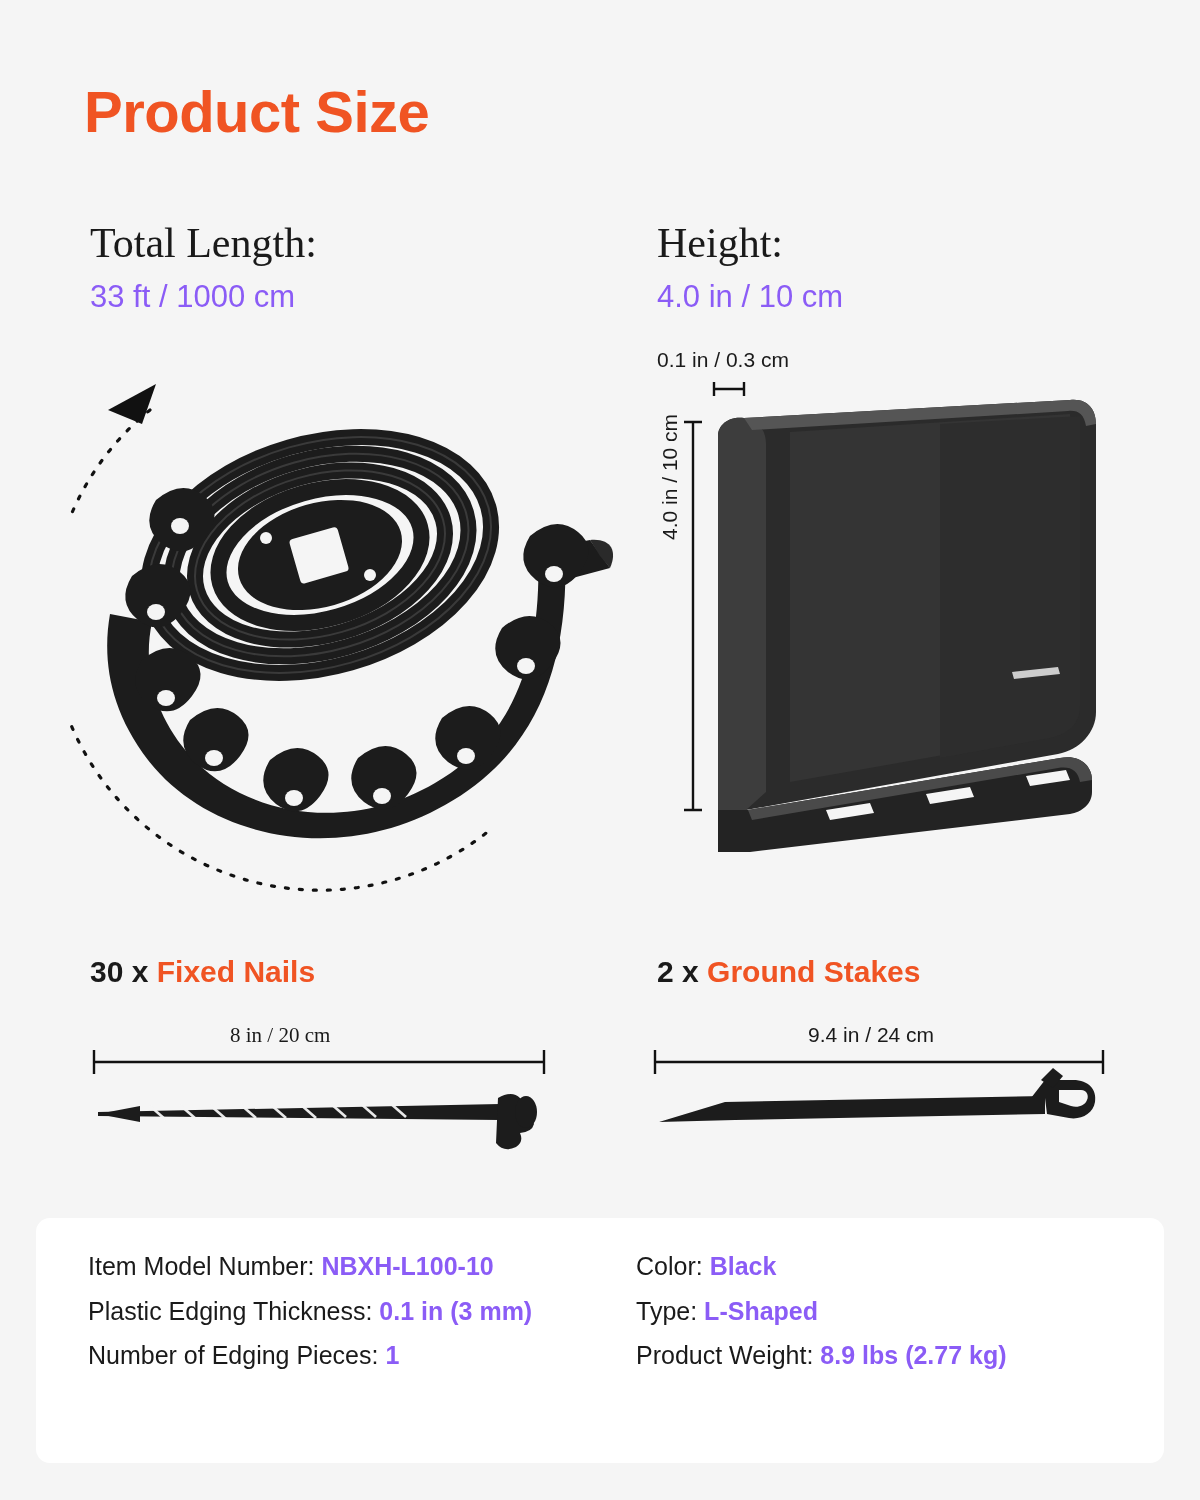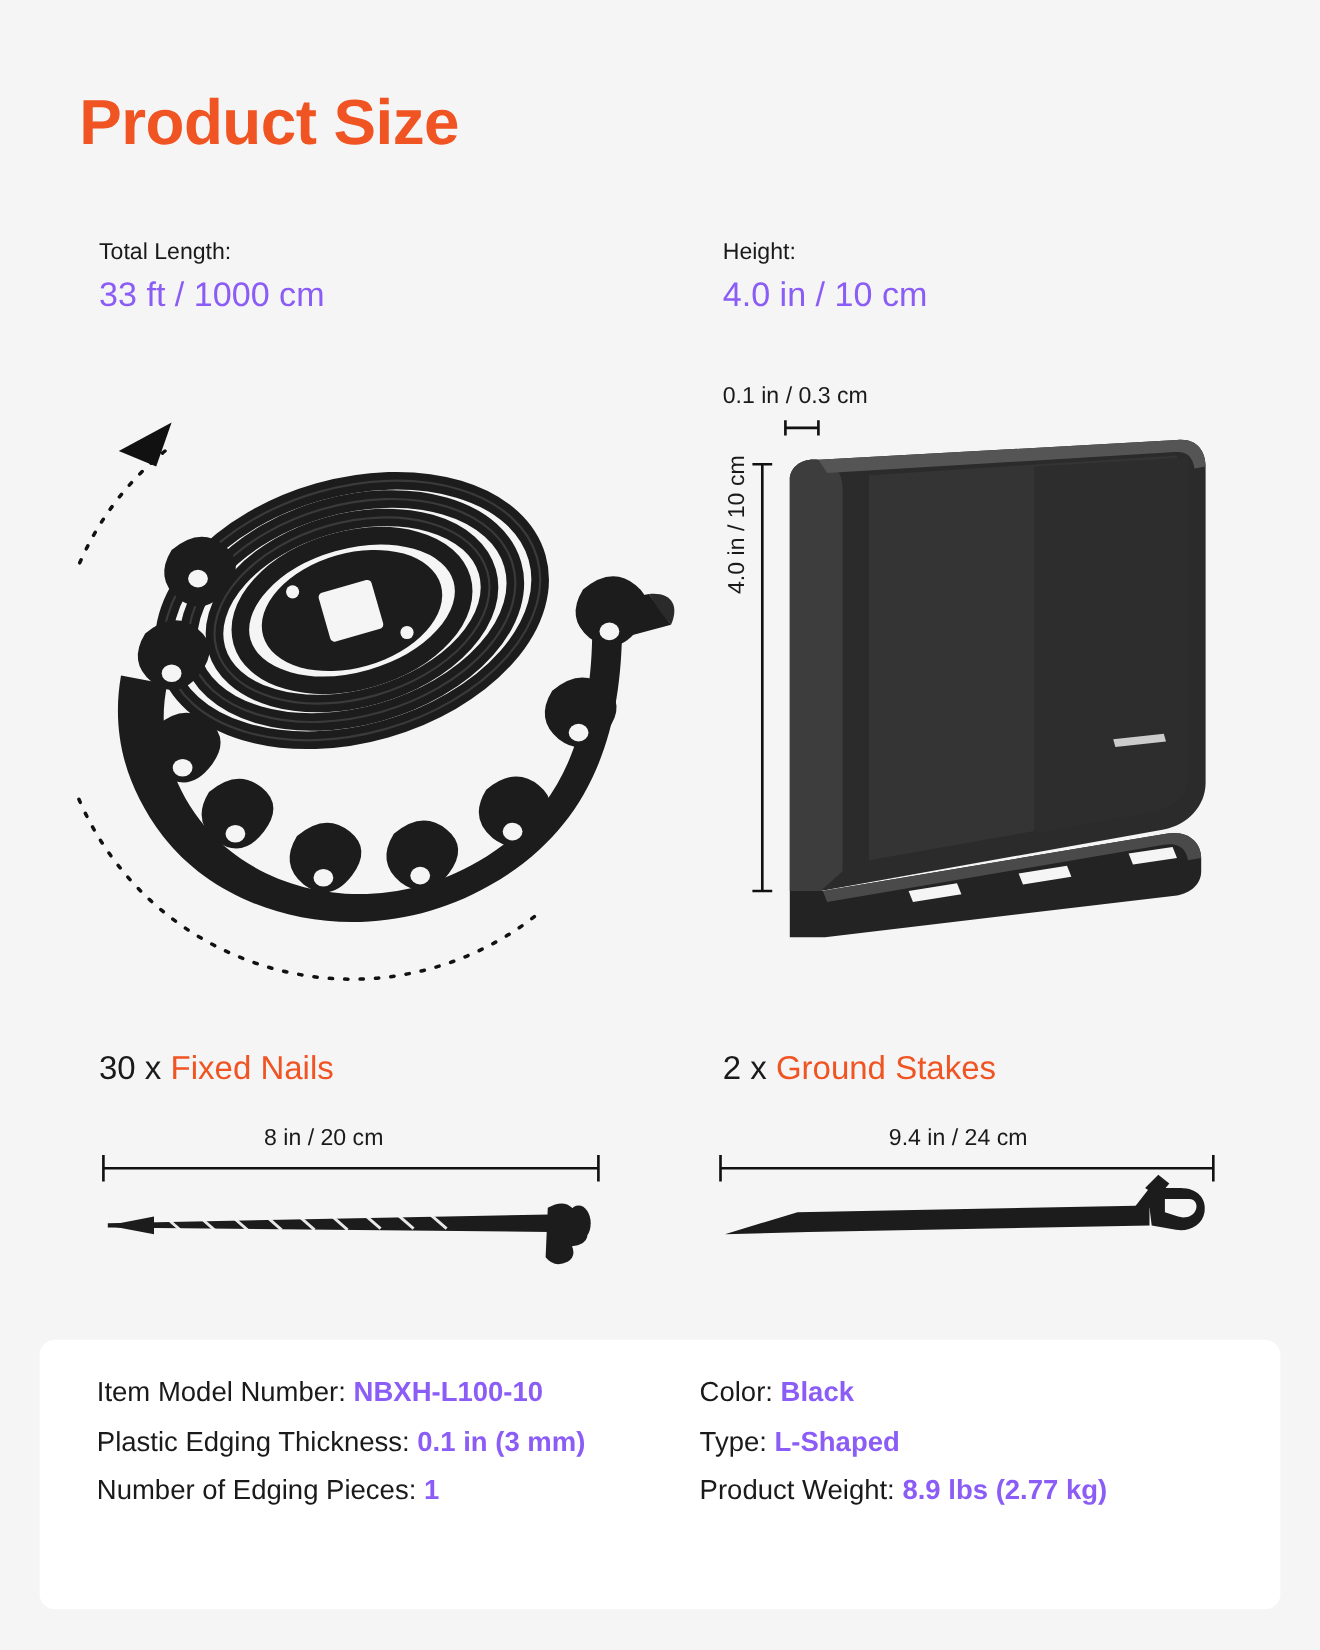--- a/index.html
+++ b/index.html
@@ -13,33 +13,34 @@
   }
   .page {
     position: relative;
     width: 1200px; height: 1500px;
     background: #f5f5f5;
   }
 
   
   .title {
     position: absolute;
-    left: 72px; top: 78px;
+    left: 84px; top: 78px;
     font-size: 58px;
     font-weight: bold;
     color: #f05423;
     letter-spacing: -0.5px;
   }
 
   
   .spec-block { position: absolute; }
   .spec-label {
-    font-size: 21px;
+    font-size: 42px;
     color: #1a1a1a;
     line-height: 1.35;
+    font-family: Liberation Serif, serif;
   }
   .spec-value {
     font-size: 31px;
     color: #8b5cf6;
     line-height: 1.35;
     margin-top: 4px;
   }
   #block-length { left: 90px; top: 215px; }
   #block-height { left: 657px; top: 215px; }
 
@@ -70,34 +71,34 @@
     color: #1a1a1a;
     transform: rotate(-90deg);
     transform-origin: left top;
     white-space: nowrap;
   }
 
   
   .acc-head {
     position: absolute;
     font-size: 30px;
-    font-weight: normal;
+    font-weight: bold;
   }
   .acc-head .qty { color: #1a1a1a; }
   .acc-head .nm { color: #f05423; }
   #acc-head-nails { left: 90px; top: 955px; }
   #acc-head-stakes { left: 657px; top: 955px; }
 
   
   .acc-dim {
     position: absolute;
     font-size: 21px;
     color: #1a1a1a;
   }
-  #dim-nail { left: 240px; top: 1023px; }
+  #dim-nail { left: 230px; top: 1023px; font-family: Liberation Serif, serif; }
   #dim-stake { left: 808px; top: 1023px; }
 
   .acc-art { position: absolute; }
   #art-nails { left: 80px; top: 1040px; width: 480px; height: 110px; }
   #art-stakes { left: 645px; top: 1040px; width: 470px; height: 110px; }
 
   
   .spec-card {
     position: absolute;
     left: 36px; top: 1218px;

